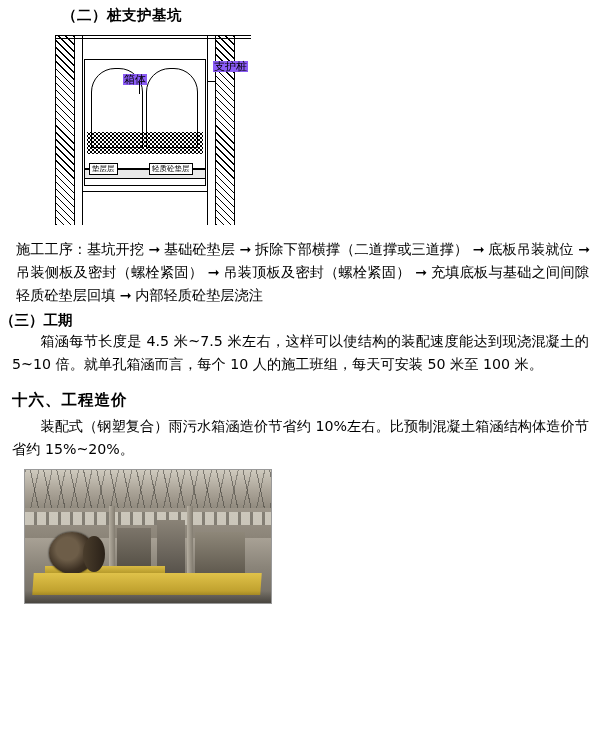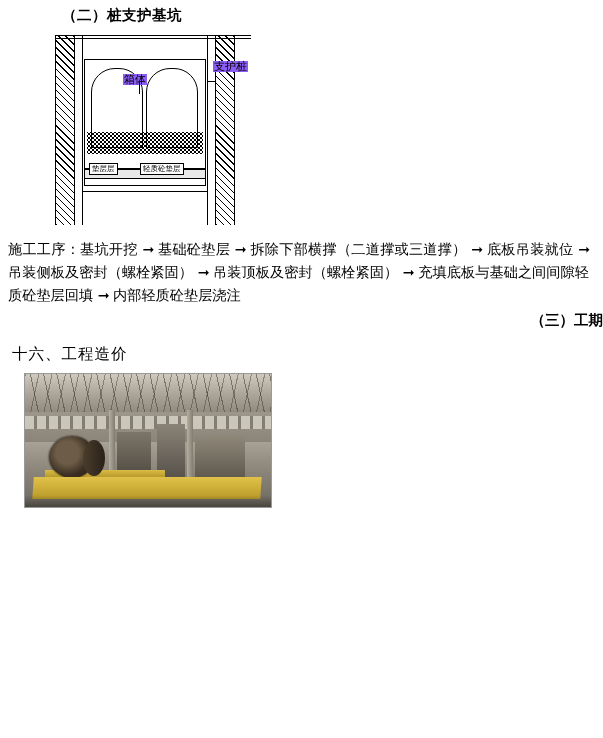--- a/index.html
+++ b/index.html
@@ -23,46 +23,46 @@
     box-sizing: border-box;
   }
   .heading-sub {
     font-size: 14.5px;
     font-weight: bold;
     margin: 6px 0 0 62px;
     letter-spacing: 0.5px;
   }
   .heading-num {
     font-size: 15.5px;
-    font-weight: normal;
+    font-weight: bold;
     margin: 14px 0 4px 12px;
     letter-spacing: 1px;
   }
   .para {
     font-size: 14.2px;
     line-height: 1.62;
     margin: 0 14px 0 12px;
     text-align: justify;
     text-justify: inter-ideograph;
   }
   .para.indent {
     text-indent: 2em;
   }
   .flow {
     font-size: 14.2px;
     line-height: 1.62;
-    margin: 8px 14px 0 8px;
+    margin: 8px 14px 0 16px;
     text-align: justify;
   }
   .arrow {
     font-family: "DejaVu Sans", sans-serif;
     letter-spacing: -1px;
   }
   .center-line {
-    text-align: right;
+    text-align: left;
     font-size: 14.5px;
     font-weight: bold;
     margin-top: 4px;
   }
 
   
   .drawing-wrap {
     margin: 10px 0 0 0;
     height: 195px;
     position: relative;
@@ -278,21 +278,21 @@
       <div class="base-band"></div>
       <div class="base-band2"></div>
 
       <div class="lbl" style="left:68px;top:39px;">箱体</div>
       <div class="leader" style="left:84px;top:47px;width:1px;height:12px;"></div>
 
       <div class="lbl" style="left:158px;top:26px;">支护桩</div>
       <div class="leader" style="left:152px;top:46px;width:8px;height:1px;"></div>
 
       <div class="lbl-box" style="left:34px;top:128px;">垫层层</div>
-      <div class="lbl-box" style="left:85px;top:128px;">轻质砼垫层</div>
+      <div class="lbl-box" style="left:94px;top:128px;">轻质砼垫层</div>
 
       <div class="hline" style="left:27px;top:156px;width:126px;"></div>
     </div>
   </div>
 
   <div class="flow">
     <span>施工工序：基坑开挖</span>
     <span class="arrow">➞</span>
     <span>基础砼垫层</span>
     <span class="arrow">➞</span>
@@ -303,22 +303,24 @@
     <span>吊装侧板及密封（螺栓紧固）</span>
     <span class="arrow">➞</span>
     <span>吊装顶板及密封（螺栓紧固）</span>
     <span class="arrow">➞</span>
     <span>充填底板与基础之间间隙轻质砼垫层回填</span>
     <span class="arrow">➞</span>
     <span>内部轻质砼垫层浇注</span>
   </div>
 
   <div class="center-line">（三）工期</div>
+  <div class="para indent">箱涵每节长度是 4.5 米~7.5 米左右，这样可以使结构的装配速度能达到现浇混凝土的 5~10 倍。就单孔箱涵而言，每个 10 人的施工班组，每天可安装 50 米至 100 米。</div>
 
   <div class="heading-num">十六、工程造价</div>
+  <div class="para indent">装配式（钢塑复合）雨污水箱涵造价节省约 10%左右。比预制混凝土箱涵结构体造价节省约 15%~20%。</div>
 
 
   <div class="photo-wrap">
     <div class="ph-roof"></div>
     <div class="ph-truss"></div>
     <div class="ph-backwall"></div>
     <div class="ph-windows"></div>
     <div class="ph-floor2"></div>
     <div class="ph-pillar" style="left:84px;"></div>
     <div class="ph-pillar" style="left:162px;"></div>

